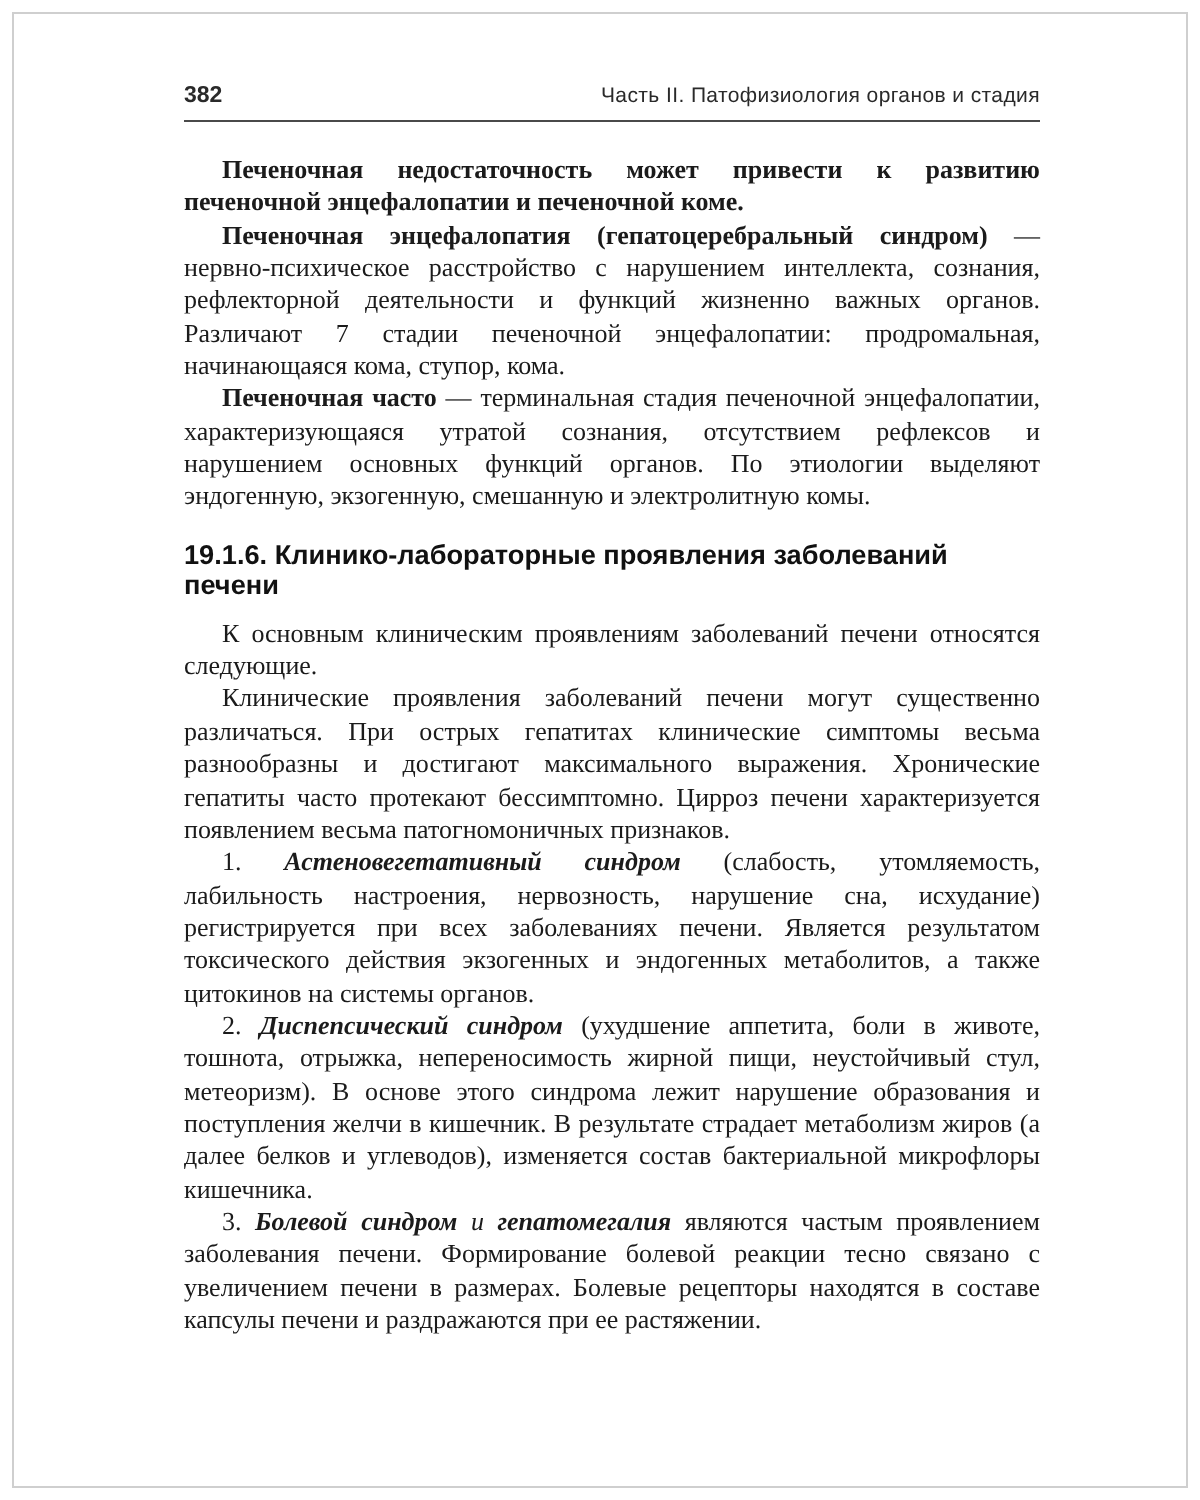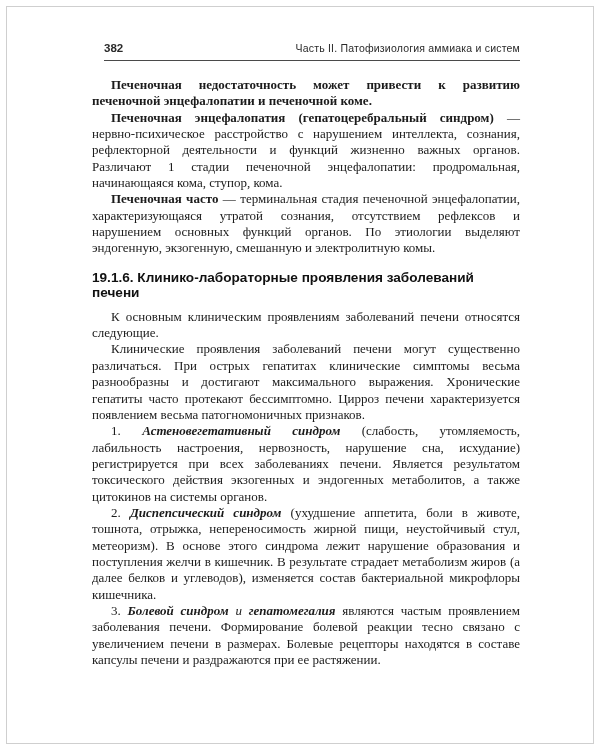--- a/index.html
+++ b/index.html
@@ -27,21 +27,20 @@
   .header {
     display: flex;
     justify-content: space-between;
     align-items: baseline;
     font-family: "Liberation Sans", sans-serif;
     font-size: 10.5px;
     padding-bottom: 6px;
     border-bottom: 1px solid #4a4a4a;
     margin-bottom: 16px;
     color: #2a2a2a;
-    margin-left: 12px;
   }
   .pagenum { font-weight: bold; font-size: 11.5px; }
   .running { font-weight: normal; letter-spacing: 0.2px; }
   p {
     margin: 0;
     font-size: 13px;
     line-height: 16.35px;
     text-align: justify;
     text-indent: 19px;
   }
@@ -61,26 +60,26 @@
 </style>
 </head>
 <body>
 
 <div class="scan-border"></div>
 
 <div class="content">
 
   <div class="header">
       <span class="pagenum">382</span>
-      <span class="running">Часть II. Патофизиология аммиака  и систем</span>
+      <span class="running">Часть II. Патофизиология органов  и стадия</span>
     </div>
 
   <p class="all-bold"><span>Печеночная недостаточность может привести к развитию печеночной энцефалопатии и печеночной коме.</span></p>
 
-  <p><span class="lead-bold">Печеночная энцефалопатия (гепатоцеребральный синдром)</span><span> — нервно-психическое расстройство с нарушением интеллекта, сознания, рефлекторной деятельности и функций жизненно важных органов. Различают 1 стадии печеночной энцефалопатии: продромальная, начинающаяся кома, ступор, кома.</span></p>
+  <p><span class="lead-bold">Печеночная энцефалопатия (гепатоцеребральный синдром)</span><span> — нервно-психическое расстройство с нарушением интеллекта, сознания, рефлекторной деятельности и функций жизненно важных органов. Различают 7 стадии печеночной энцефалопатии: продромальная, начинающаяся кома, ступор, кома.</span></p>
 
   <p><span class="lead-bold">Печеночная часто</span><span> — терминальная стадия печеночной энцефалопатии, характеризующаяся утратой сознания, отсутствием рефлексов и нарушением основных функций органов. По этиологии выделяют эндогенную, экзогенную, смешанную и электролитную комы.</span></p>
 
 
   <h2 class="section-heading">19.1.6. Клинико-лабораторные проявления заболеваний печени</h2>
 
   <p><span>К основным клиническим проявлениям заболеваний печени относятся следующие.</span></p>
 
   <p><span>Клинические проявления заболеваний печени могут существенно различаться. При острых гепатитах клинические симптомы весьма разнообразны и достигают максимального выражения. Хронические гепатиты часто протекают бессимптомно. Цирроз печени характеризуется появлением весьма патогномоничных признаков.</span></p>
 

